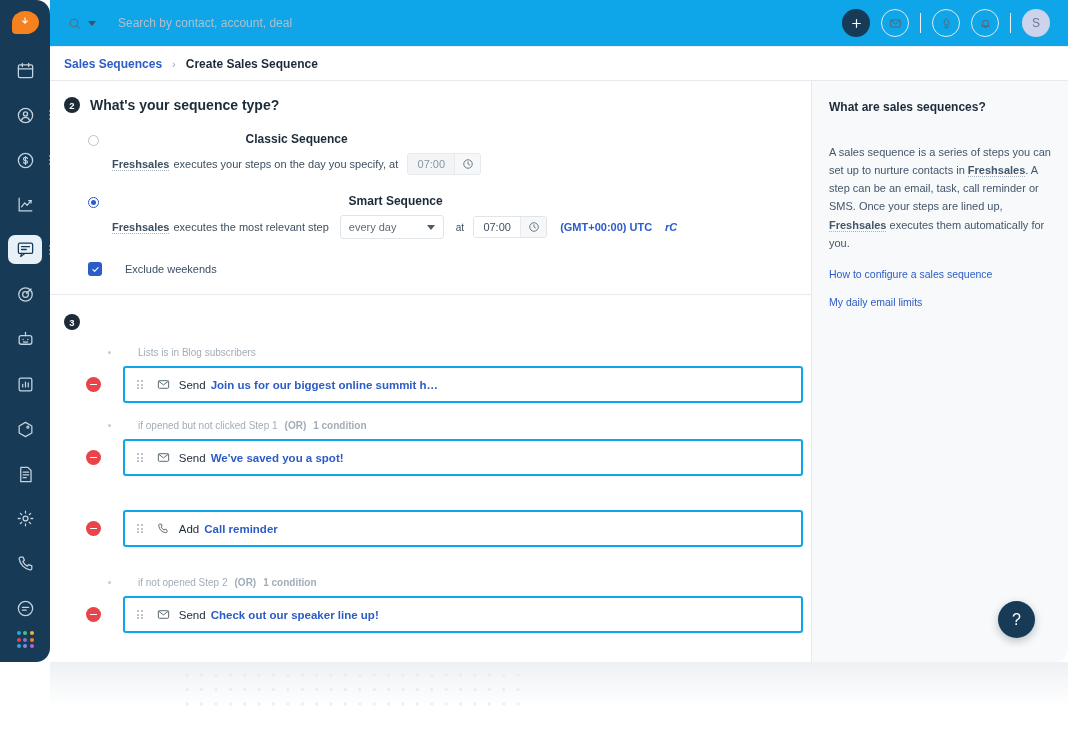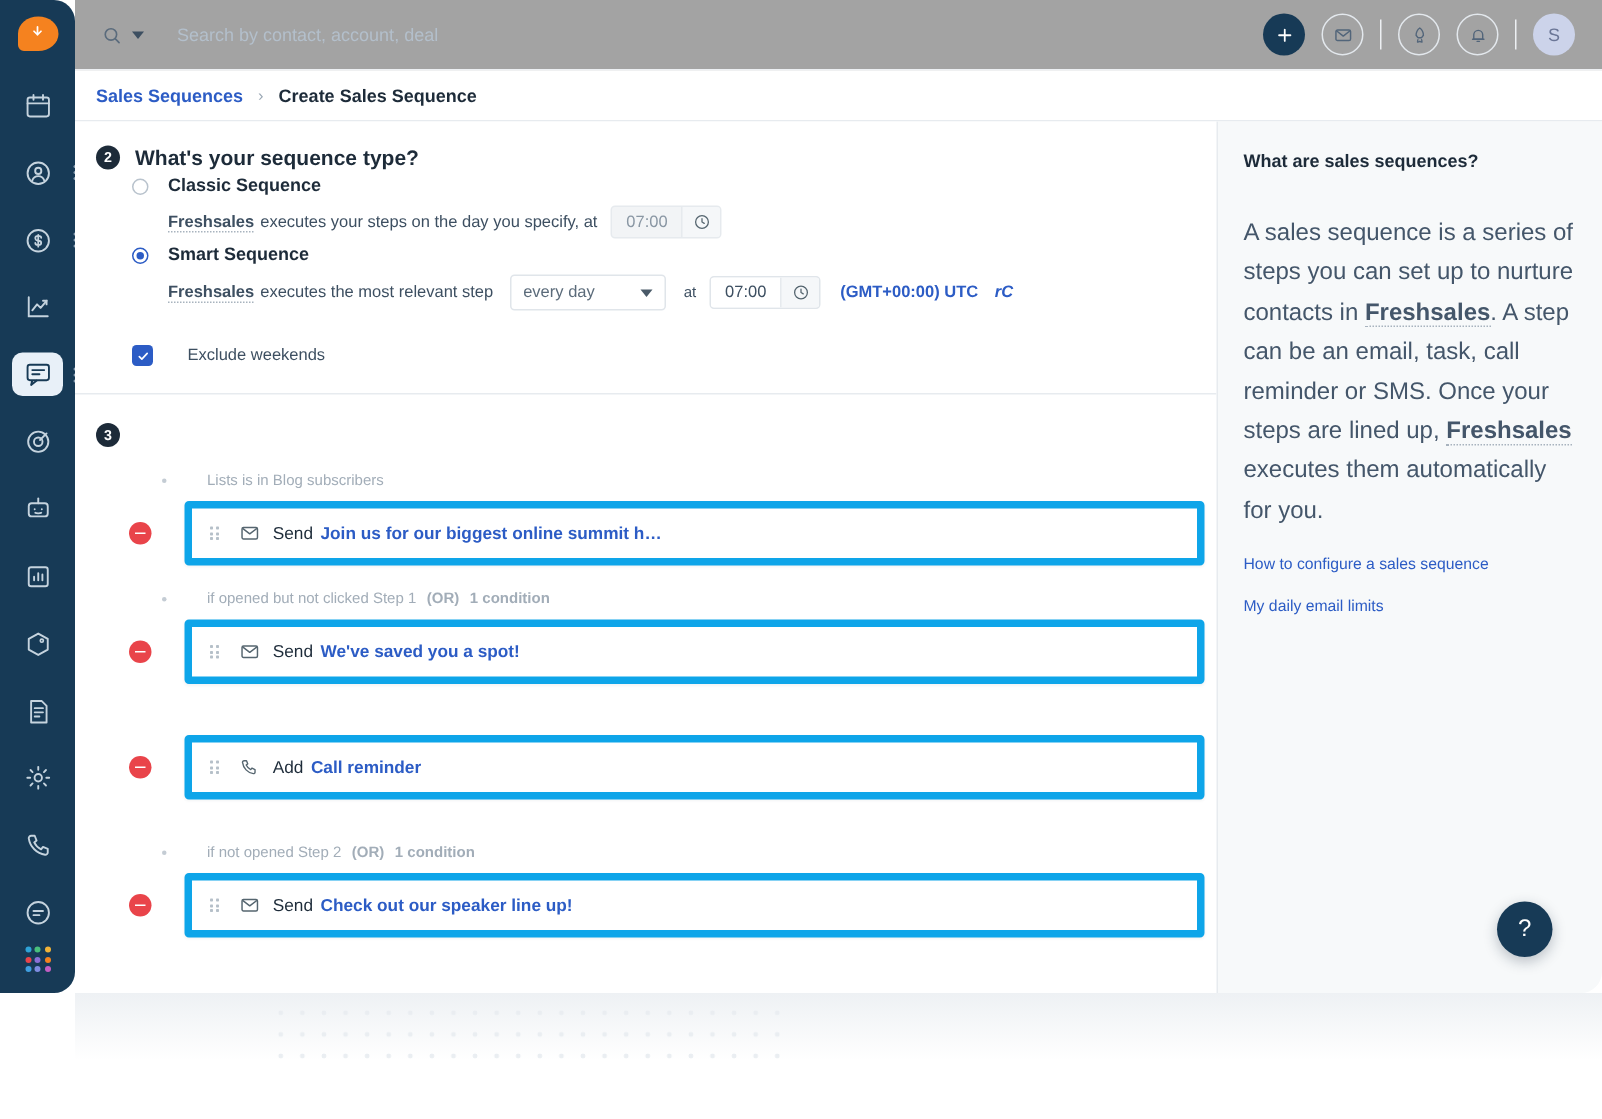--- a/index.html
+++ b/index.html
@@ -54,21 +54,21 @@
     display:flex; flex-direction:column; gap:2px;
   }
   .rail-dots i { width:2px; height:2px; background:#8ba0b3; border-radius:50%; display:block; }
   .rail-spacer { flex:1 1 auto; }
   .rail-grid { display:grid; grid-template-columns:repeat(3,4px); gap:2.5px; margin-bottom:14px; }
   .rail-grid span { width:4px; height:4px; border-radius:50%; display:block; }
 
   
   .topbar {
     position:absolute; left:50px; top:0; width:1018px; height:47px;
-    background:#a3a3a3; border-bottom:1px solid #edf0f3;
+    background:#0ea5e9; border-bottom:1px solid #edf0f3;
     display:flex; align-items:center;
   }
   .search-wrap { display:flex; align-items:center; margin-left:18px; flex:1 1 auto; }
   .search-ic { width:13px; height:13px; }
   .search-ic * { stroke:#5a6b7c; }
   .search-caret {
     width:0;height:0;margin-left:7px;
     border-left:4px solid transparent;border-right:4px solid transparent;
     border-top:5px solid #3d4f61;
   }
@@ -110,21 +110,21 @@
     background:#fff; border-right:1px solid #e7ebef; overflow:hidden;
   }
   .panel { padding:16px 0 0 14px; }
   .sec-head { display:flex; align-items:center; gap:10px; }
   .step-num {
     width:16px;height:16px;border-radius:50%;background:#1d2b39;color:#fff;
     font-size:9.5px; display:flex;align-items:center;justify-content:center; font-weight:bold;
   }
   .sec-title { font-size:14px; color:#1d2b39; font-weight:bold; }
 
-  .opt-row { display:flex; align-items:flex-start; margin-top:3px; padding-left:24px; }
+  .opt-row { display:flex; align-items:flex-start; margin-top:19px; padding-left:24px;text-align:center; }
   .radio {
     width:11px;height:11px;border-radius:50%;border:1px solid #b9c3cd;background:#fff;
     margin-top:3px;margin-right:13px;flex:none;cursor:pointer; position:relative;
   }
   .radio.on { border-color:#2c5cc5; }
   .radio.on::after {
     content:""; position:absolute; left:2px; top:2px; width:5px; height:5px;
     border-radius:50%; background:#2c5cc5;
   }
   .opt-title { font-size:12px; color:#1d2b39; font-weight:bold; }
@@ -179,38 +179,38 @@
   .cond-text { font-size:10px; color:#a2adb8;padding-left:20px; }
   .cond-or { font-size:10px; color:#a2adb8; font-weight:bold; }
 
   .step-row { display:flex; align-items:center; margin-top:8px; }
   .del-btn {
     width:15px;height:15px;border-radius:50%;background:#e9444a;margin-left:22px;
     display:flex;align-items:center;justify-content:center;cursor:pointer;flex:none;
   }
   .del-btn i { width:7px;height:1.6px;background:#fff;display:block; }
   .step-card {
-    margin-left:22px; width:680px; background:#fff; border:5px solid #0ea5e9;
+    margin-left:22px; width:680px; background:#fff; border:2px solid #0ea5e9;
     border-radius:3px; display:flex; align-items:center; padding:10px 12px;
     box-shadow:0 1px 2px rgba(20,40,60,.05);
   }
   .grip { display:grid; grid-template-columns:repeat(2,2px); gap:1.8px; margin-right:14px; cursor:grab; }
   .grip span { width:2px;height:2px;background:#b6c0c9;display:block;border-radius:.5px; }
   .step-ic { width:13px;height:13px;margin-right:9px;flex:none; }
   .step-ic * { stroke:#55656f; }
   .step-verb { font-size:11.5px; color:#1d2b39; margin-right:5px; }
   .step-link { font-size:11.5px; color:#2c5cc5; font-weight:bold; cursor:pointer; }
 
   
   .help {
     position:absolute; left:812px; top:81px; width:256px; height:581px;
     background:#f7f9fa; padding:19px 17px;
   }
   .help h3 { font-size:12px; color:#1d2b39; font-weight:bold; margin-bottom:12px; }
-  .help p { font-size:16px; color:#44566a; line-height:1.65;margin-top:29px; }
+  .help p { font-size:11px; color:#44566a; line-height:1.65;margin-top:29px; }
   .help a { display:block; font-size:10.5px; color:#2c5cc5; margin-top:16px; text-decoration:none; cursor:pointer; }
 
   .fab {
     position:absolute; left:998px; top:601px; width:37px;height:37px;border-radius:50%;
     background:#173a56; color:#fff; display:flex;align-items:center;justify-content:center;
     font-size:16px; cursor:pointer; box-shadow:0 3px 9px rgba(20,40,60,.28);
   }
 </style>
 </head>
 <body>

